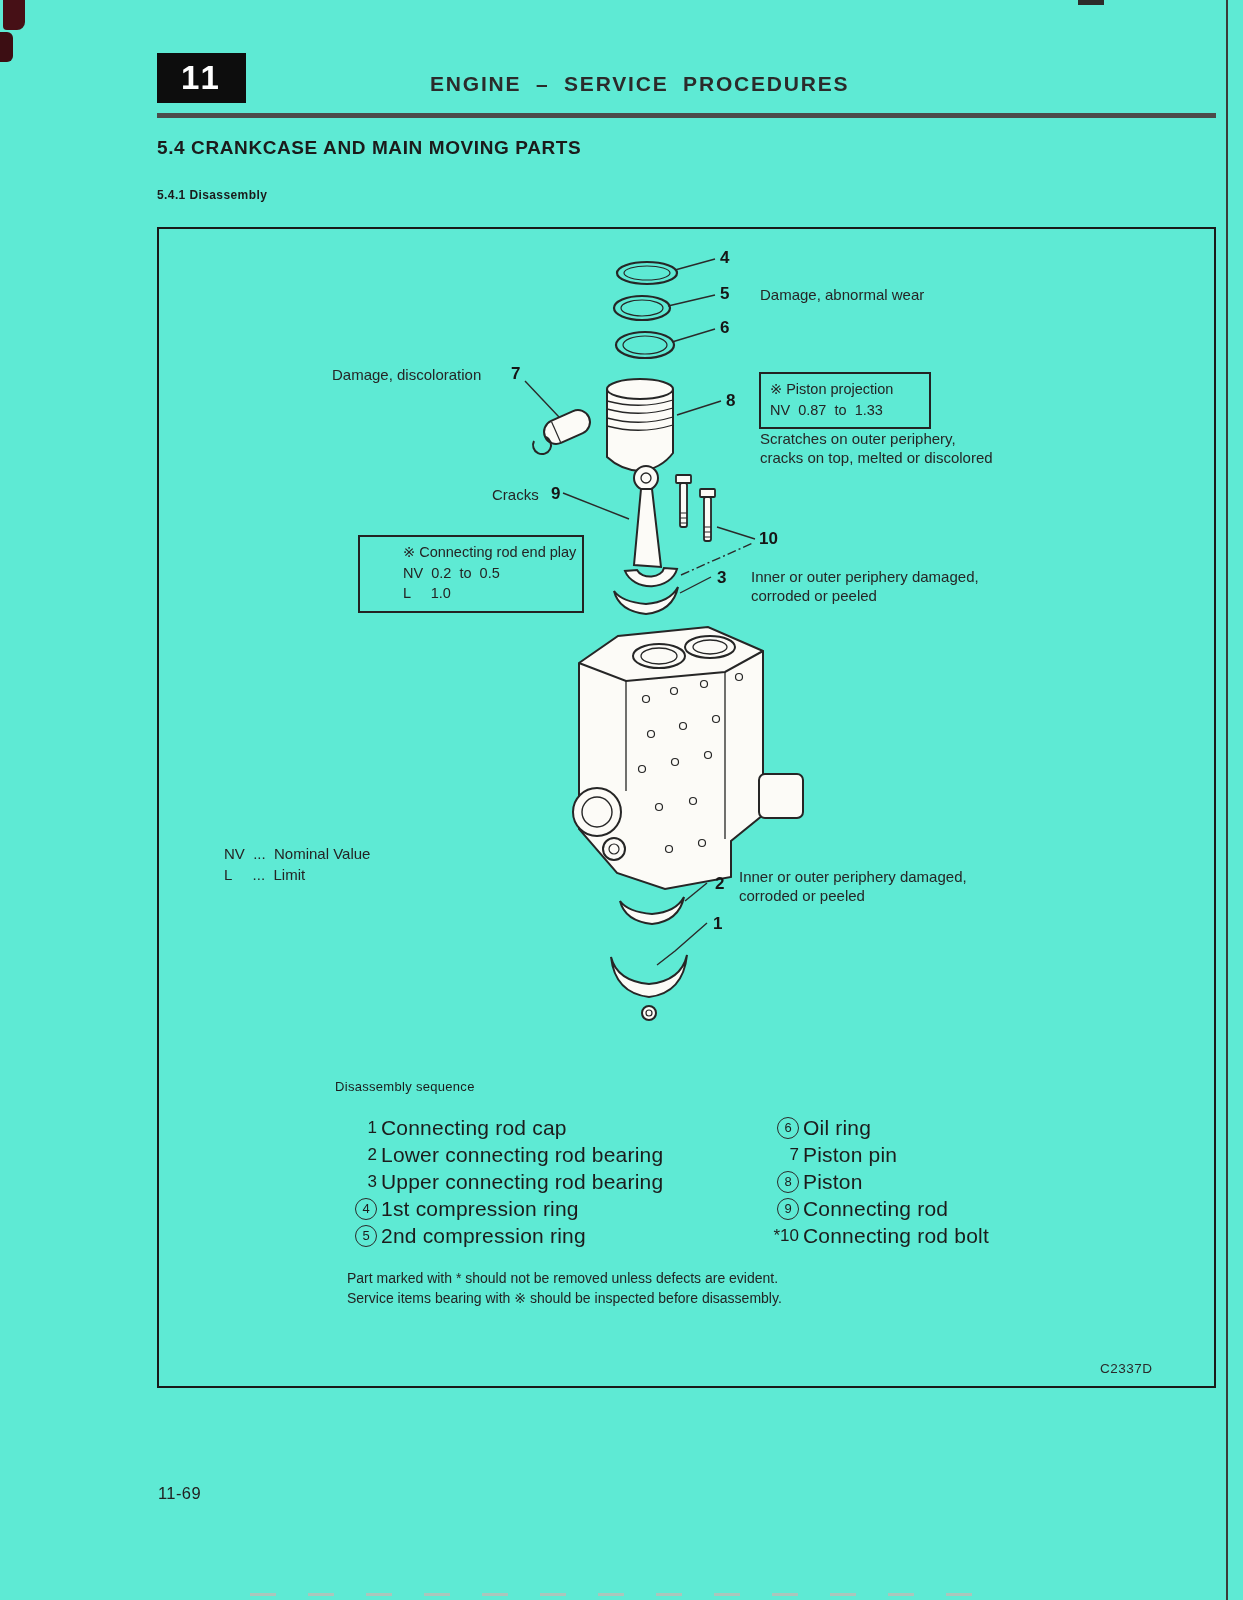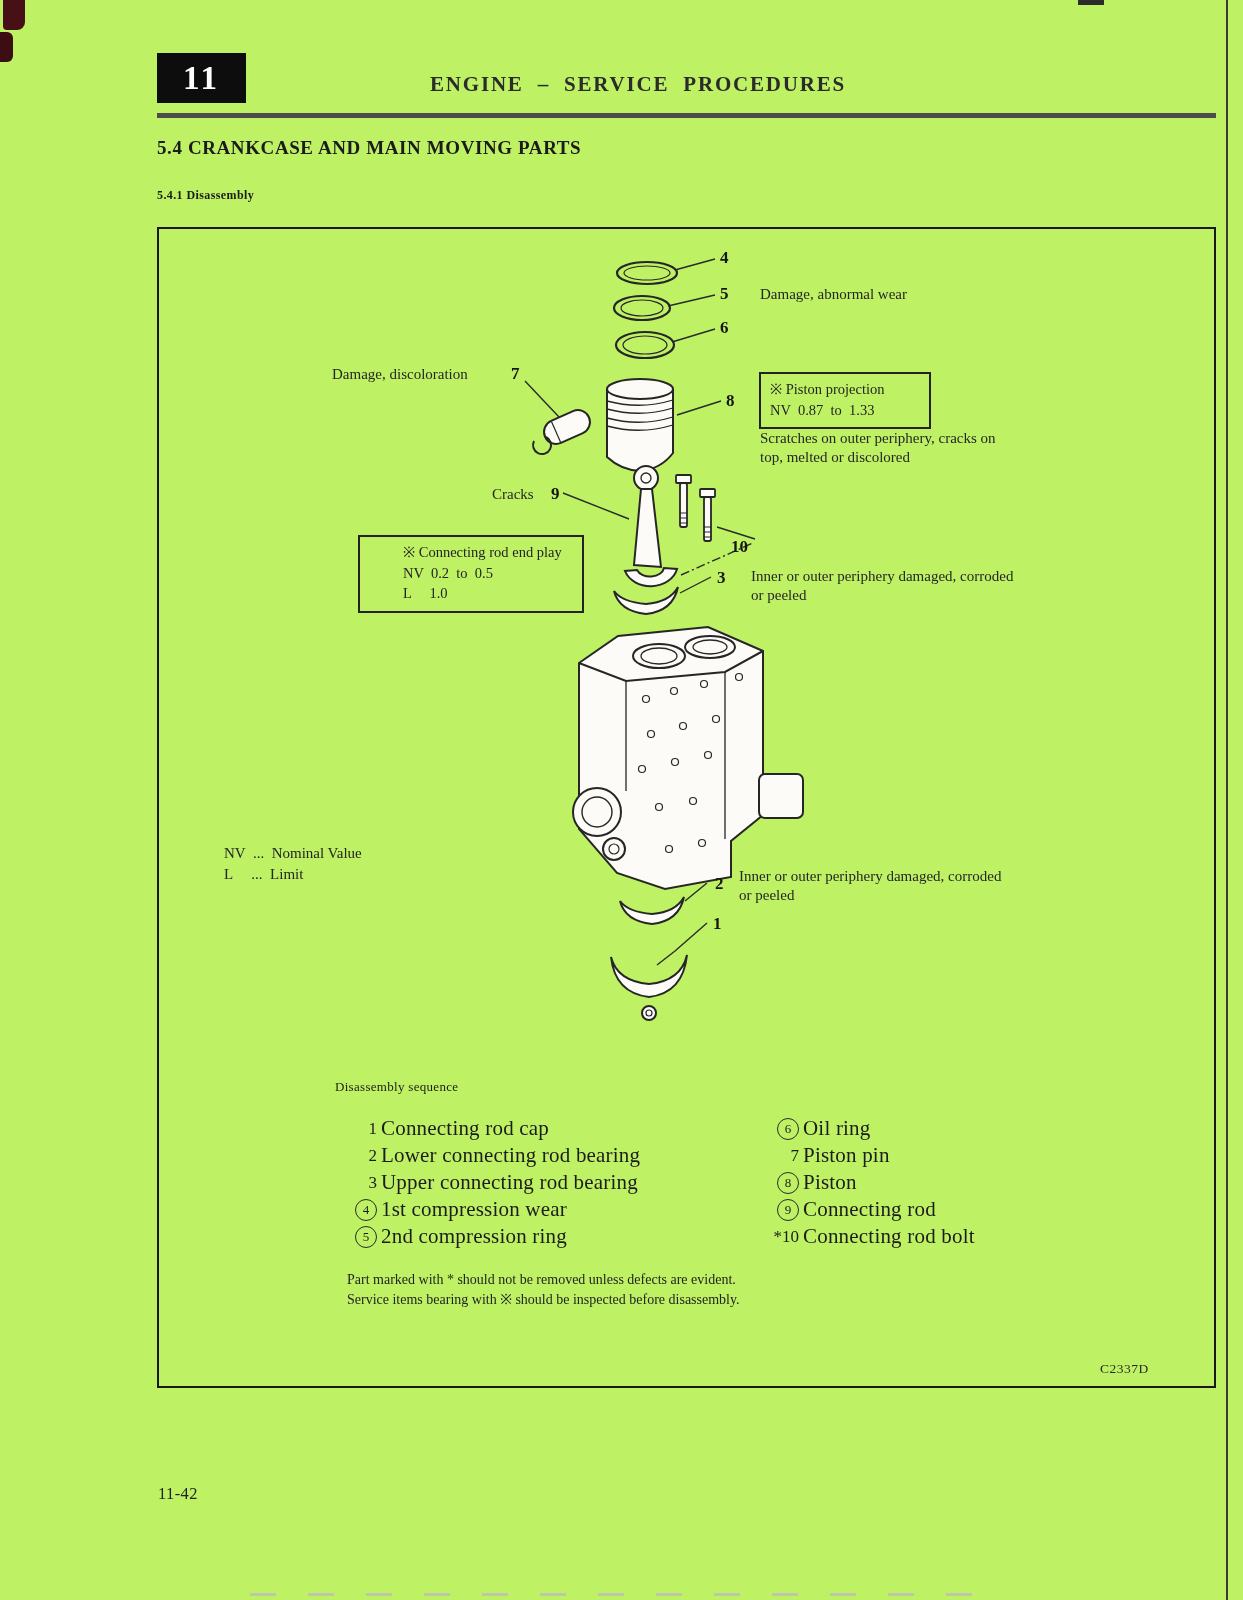--- a/index.html
+++ b/index.html
@@ -1,20 +1,20 @@
 <!DOCTYPE html>
 <html><head>
 <meta charset="utf-8">
 <style>
   * { margin:0; padding:0; box-sizing:border-box; }
   html,body { background:#e8e8e4; }
   body { font-family:"Liberation Sans","DejaVu Sans",sans-serif; color:#1f1f1f; }
   .page {
     position:relative; width:1243px; height:1600px;
-    background:#bef264; overflow:hidden; margin:0 auto;font-family:Liberation Serif, serif;
+    background:#5eead4; overflow:hidden; margin:0 auto;
   }
 
   
   .artifact { position:absolute; pointer-events:none; }
   .artifact.corner-a { left:3px; top:0; width:22px; height:30px; background:#461016; border-radius:0 0 8px 4px; }
   .artifact.corner-b { left:0; top:32px; width:13px; height:30px; background:#3c0e13; border-radius:0 6px 6px 0; }
   .artifact.right-line { left:1226px; top:0; width:2px; height:1600px; background:#3b3b38; }
   .artifact.top-right { left:1078px; top:0; width:26px; height:5px; background:#2c2c2a; }
   .artifact.bottom-band { left:250px; top:1593px; width:740px; height:3px; background:repeating-linear-gradient(90deg,#bdbdb6 0 26px,transparent 26px 58px); opacity:.8; }
 
@@ -192,21 +192,21 @@
         <circle cx="490" cy="784" r="3" stroke-width="1.2"></circle>
       </g>
     </svg>
 
     <span class="callout" style="left:561px; top:19px;">4</span>
     <span class="callout" style="left:561px; top:55px;">5</span>
     <span class="callout" style="left:561px; top:89px;">6</span>
     <span class="callout" style="left:352px; top:135px;">7</span>
     <span class="callout" style="left:567px; top:162px;">8</span>
     <span class="callout" style="left:392px; top:255px;">9</span>
-    <span class="callout" style="left:572px; top:300px;margin-top:8px;">10</span>
+    <span class="callout" style="left:600px; top:300px;">10</span>
     <span class="callout" style="left:558px; top:339px;">3</span>
     <span class="callout" style="left:556px; top:645px;">2</span>
     <span class="callout" style="left:554px; top:685px;">1</span>
 
     <div class="anno" style="left:601px; top:56px;">Damage, abnormal wear</div>
     <div class="anno" style="left:173px; top:136px;">Damage, discoloration</div>
     <div class="anno" style="left:601px; top:200px; width:238px;">Scratches on outer periphery, cracks on top, melted or discolored</div>
     <div class="anno" style="left:333px; top:256px;">Cracks</div>
     <div class="anno" style="left:592px; top:338px; width:278px;">Inner or outer periphery damaged, corroded or peeled</div>
     <div class="anno" style="left:580px; top:638px; width:278px;">Inner or outer periphery damaged, corroded or peeled</div>
@@ -245,21 +245,21 @@
           <div class="seq-row">
             <span class="seq-num">
                 <span>3</span>
               </span>
             <span class="seq-label">Upper connecting rod bearing</span>
           </div>
           <div class="seq-row">
             <span class="seq-num">
                 <span class="circled">4</span>
               </span>
-            <span class="seq-label">1st compression wear</span>
+            <span class="seq-label">1st compression ring</span>
           </div>
           <div class="seq-row">
             <span class="seq-num">
                 <span class="circled">5</span>
               </span>
             <span class="seq-label">2nd compression ring</span>
           </div>
         </div>
         <div class="seq-col-right">
           <div class="seq-row">
@@ -296,15 +296,15 @@
       </div>
       <div class="seq-notes">
         <p class="note">Part marked with * should not be removed unless defects are evident.</p>
         <p class="note">Service items bearing with ※ should be inspected before disassembly.</p>
       </div>
     </div>
 
     <div class="figure-code">C2337D</div>
   </div>
 
-  <div class="page-number">11-42</div>
+  <div class="page-number">11-69</div>
 
 </div>
 
 </body></html>

